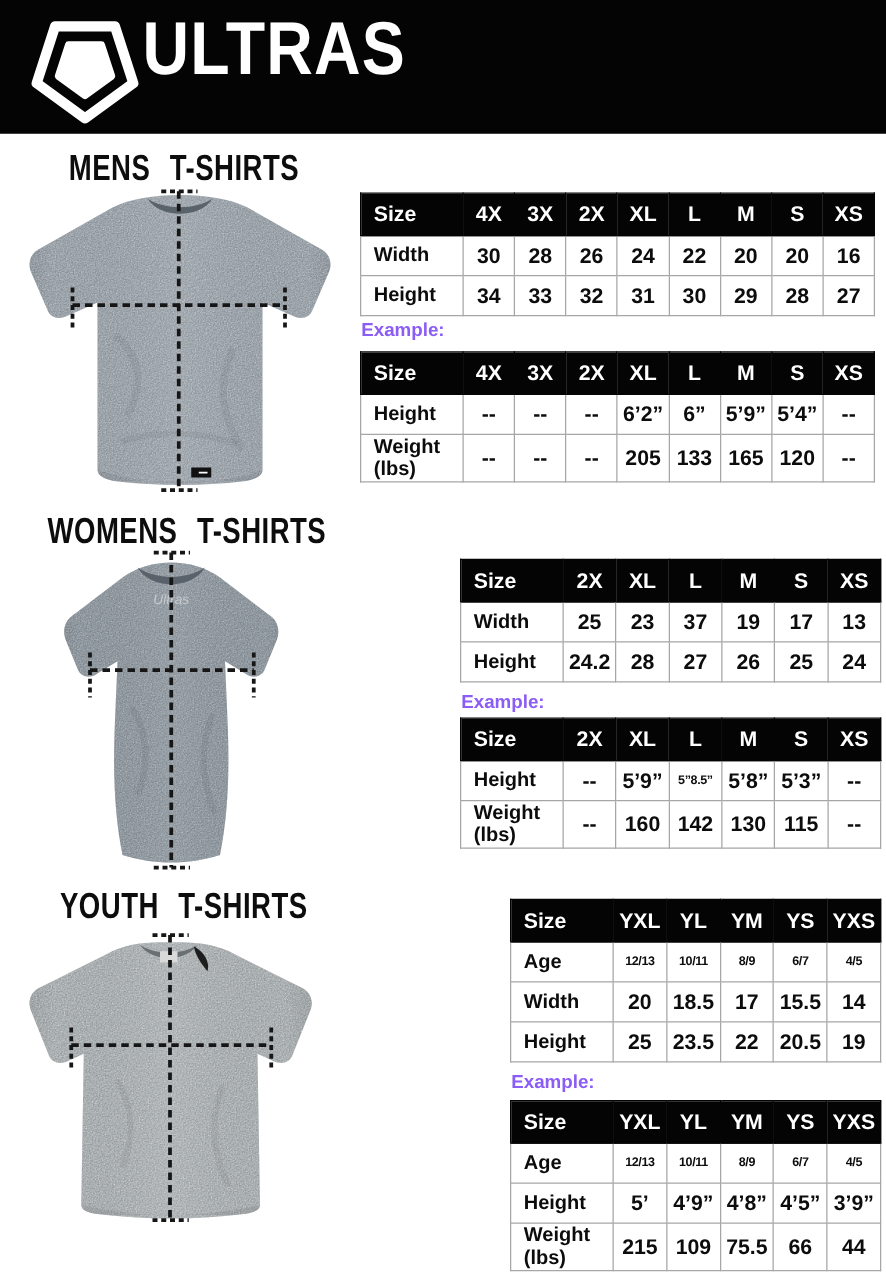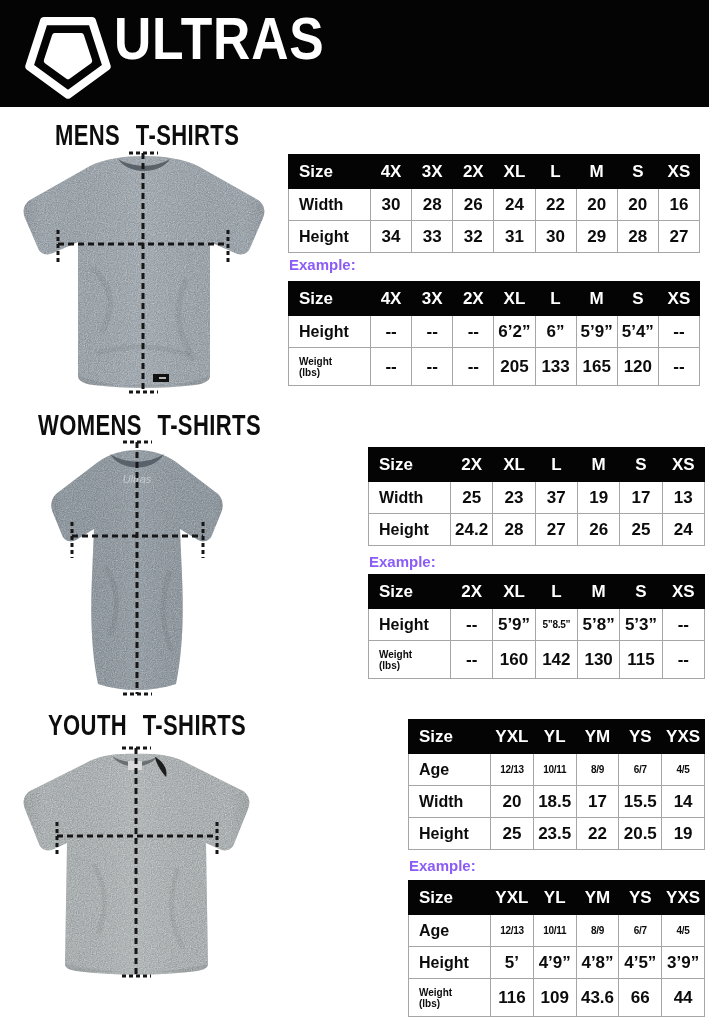--- a/index.html
+++ b/index.html
@@ -35,21 +35,21 @@
   table.sizes{border-collapse:collapse;table-layout:fixed;width:100%;background:#fff;}
   table.sizes th,table.sizes td{border:1px solid #a6a6a6;font-weight:bold;
       text-align:center;color:#0c0c0c;padding:0;}
   table.sizes thead th{background:#040404;color:#ffffff;border:1px solid #040404;
       font-size:17px;height:33px;}
   table.sizes td{font-size:17px;}
   table.sizes .lbl{text-align:left;padding-left:10px;}
   table.sizes tbody tr{height:32px;}
   table.sizes tr.tall{height:38px;}
   table.sizes td.sm{font-size:10px;letter-spacing:-0.3px;}
-  table.sizes th.two-line{font-size:10px;line-height:1.1;white-space:pre-line;}
+  table.sizes th.two-line{font-size:16px;line-height:1.1;white-space:pre-line;}
   
   .shirt{position:absolute;}
   #mens-shirt{left:2px;top:148px;width:284px;height:250px;}
   #womens-shirt{left:30px;top:436px;width:216px;height:266px;}
   #youth-shirt{left:8px;top:744px;width:256px;height:240px;}
   .dash{stroke:#161616;stroke-width:3;stroke-dasharray:6 4;fill:none;}
   .tick{stroke:#161616;stroke-width:3;stroke-dasharray:4 3;fill:none;}
 </style>
 </head>
 <body>
@@ -456,23 +456,23 @@
             <th class="lbl">Height</th>
             <td>5’</td>
             <td>4’9”</td>
             <td>4’8”</td>
             <td>4’5”</td>
             <td>3’9”</td>
           </tr>
           <tr class="tall">
             <th class="lbl two-line">Weight
 (lbs)</th>
-            <td>116</td>
+            <td>215</td>
             <td>109</td>
-            <td>43.6</td>
+            <td>75.5</td>
             <td>66</td>
             <td>44</td>
           </tr>
         </tbody>
       </table>
     </div>
 
 </div>
 
 </body></html>

